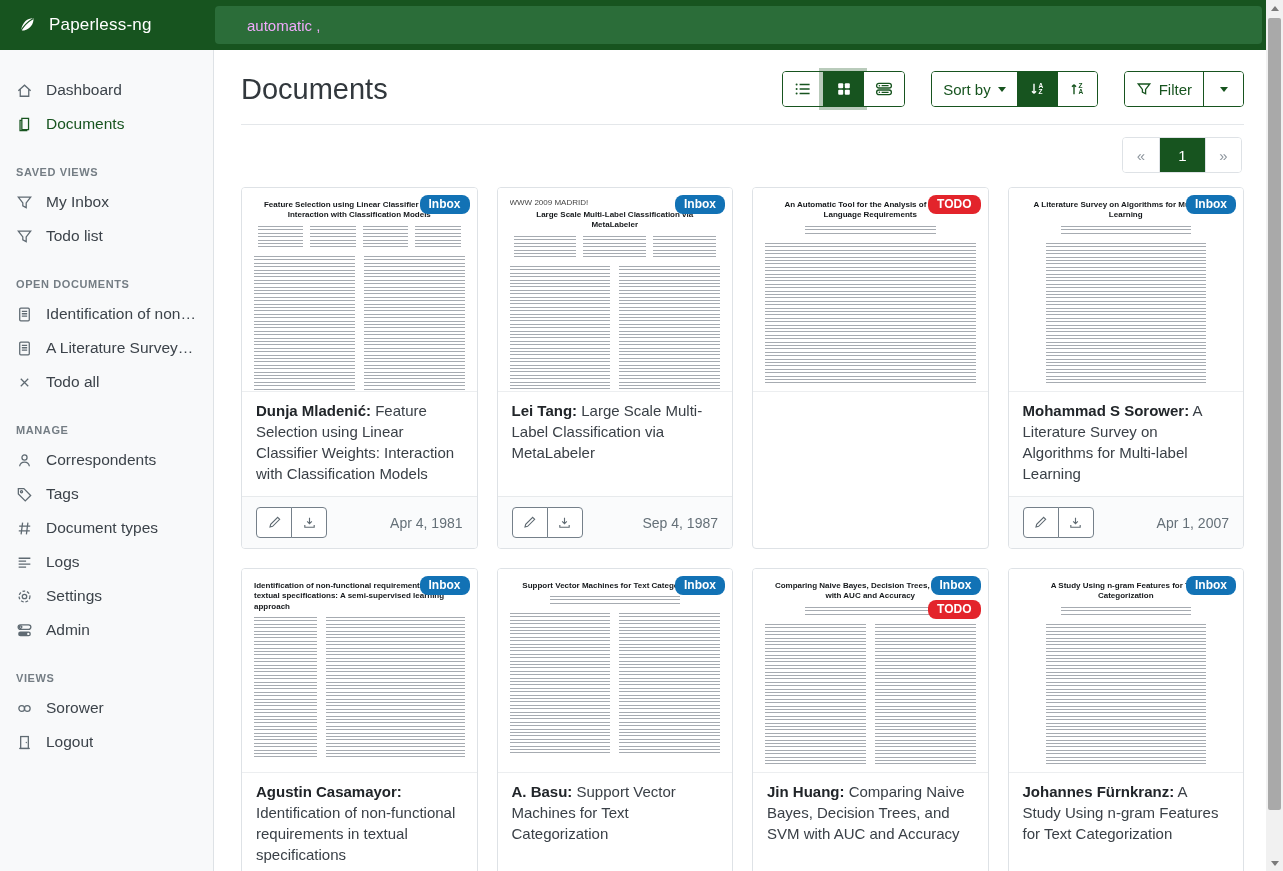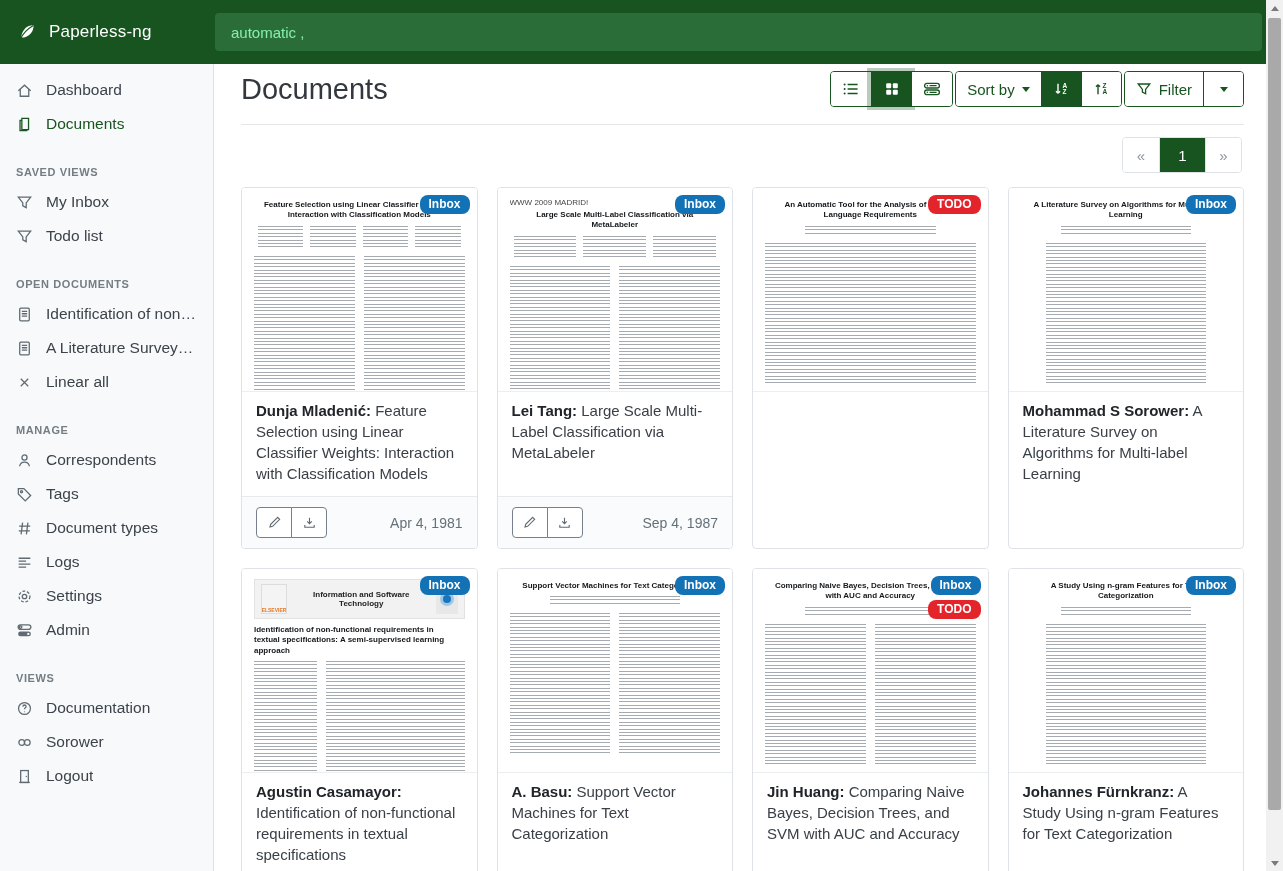--- a/index.html
+++ b/index.html
@@ -1,23 +1,23 @@
 <!DOCTYPE html>
 <html style="--brand-green: #17541f; --search-field-green: #2b6d39; --accent-green: #17541f; --inbox-badge-blue: #1272b5; --todo-badge-red: #e3242b; --sidebar-bg: #f8f9fa; --border-gray: #dee2e6;"><head>
 <meta charset="utf-8">
 <style>
   * { margin:0; padding:0; box-sizing:border-box; }
   html,body { width:1283px; height:871px; overflow:hidden; font-family:"Liberation Sans",sans-serif; background:#fff; }
 
   
-  .topbar { position:absolute; left:0; top:0; width:1266px; height:64px; background:var(--brand-green); display:flex; align-items:stretch; z-index:30; }
+  .topbar { position:absolute; left:0; top:0; width:1266px; height:50px; background:var(--brand-green); display:flex; align-items:stretch; z-index:30; }
   .brand { width:213px; display:flex; align-items:center; gap:12px; padding-left:17px; color:#fff; }
   .brand-title { font-size:17px; letter-spacing:.2px; }
   .searchwrap { flex:1; display:flex; align-items:center; padding:6px 4px 6px 2px; }
-  .search-input { width:100%; height:38px; background:var(--search-field-green); border:none; border-radius:4px; color:#86efac; font-size:15px; padding:0 16px; font-family:"Liberation Sans",sans-serif; outline:none; }
+  .search-input { width:100%; height:38px; background:var(--search-field-green); border:none; border-radius:4px; color:#f0abfc; font-size:15px; padding:0 32px; font-family:"Liberation Sans",sans-serif; outline:none; }
 
   
   .scrollbar { position:absolute; right:0; top:0; width:17px; height:871px; background:#f1f1f1; z-index:40; }
   .sb-arrow { position:absolute; left:0; width:17px; height:16px; display:flex; align-items:center; justify-content:center; }
   .sb-arrow.up { top:0; } .sb-arrow.down { bottom:0; }
   .tri-up { width:0; height:0; border-left:4px solid transparent; border-right:4px solid transparent; border-bottom:5px solid #7a7a7a; }
   .tri-down { width:0; height:0; border-left:4px solid transparent; border-right:4px solid transparent; border-top:5px solid #7a7a7a; }
   .sb-thumb { position:absolute; left:2px; top:18px; width:13px; height:792px; background:#a9a9a9; border-radius:2px; }
 
   
@@ -26,21 +26,21 @@
   .nav-item svg { flex:0 0 auto; stroke:#5f6a72; }
   .nav-item.active { color:var(--brand-green); }
   .nav-item.active svg { stroke:var(--brand-green); }
   .nav-section { margin:26px 16px 8px; font-size:11px; letter-spacing:.6px; color:#747d84; font-weight:700; }
   .nav-label { white-space:nowrap; overflow:hidden; text-overflow:ellipsis; }
 
   
   .main { position:absolute; left:215px; top:50px; right:17px; bottom:0; background:#fff; overflow:hidden; padding:18px 22px 0 26px; }
   .page-header { display:flex; justify-content:space-between; align-items:center; height:42px; }
   .page-title { font-size:29px; font-weight:500; color:#32383d; }
-  .toolbar { display:flex; gap:2px; }
+  .toolbar { display:flex; gap:26px; }
   .btn-group { display:flex; border:1px solid var(--accent-green); border-radius:4px; background:#fff; }
   .tb-btn { display:flex; align-items:center; justify-content:center; gap:7px; min-width:40px; height:34px; padding:0 11px; background:#fff; color:var(--accent-green); font-size:15px; border:none; border-left:1px solid var(--accent-green); cursor:pointer; font-family:"Liberation Sans",sans-serif; }
   .tb-btn:first-child { border-left:none; border-radius:3px 0 0 3px; }
   .tb-btn:last-child { border-radius:0 3px 3px 0; }
   .tb-btn.active { background:var(--accent-green); color:#fff; }
   .tb-btn.focus-ring { box-shadow:0 0 0 4px rgba(23,84,31,.30); }
   .caret { width:0; height:0; border-left:4.5px solid transparent; border-right:4.5px solid transparent; border-top:5px solid currentColor; display:inline-block; }
   .divider { height:1px; border:none; border-top:1px solid #e4e7ea; margin:14px 0 0 0; }
 
   
@@ -160,21 +160,21 @@
         </svg>
       </span>
     <span class="nav-label">A Literature Survey on ...</span>
   </div>
   <div class="nav-item">
     <span>
         <svg width="17" height="17" viewBox="0 0 16 16" fill="none" stroke-width="1.2">
           <path d="M4.5 4.5l7 7M11.5 4.5l-7 7"></path>
         </svg>
       </span>
-    <span class="nav-label">Linear all</span>
+    <span class="nav-label">Todo all</span>
   </div>
 
   <div class="nav-section">MANAGE</div>
   <div class="nav-item">
     <span>
         <svg width="17" height="17" viewBox="0 0 16 16" fill="none" stroke-width="1.2">
           <circle cx="8" cy="5.2" r="2.4"></circle>
           <path d="M3.4 13.4c.4-2.6 2.2-3.9 4.6-3.9s4.2 1.3 4.6 3.9"></path>
         </svg>
       </span>
@@ -220,30 +220,20 @@
           <rect x="2" y="2.6" width="12" height="4.4" rx="2.2"></rect>
           <circle cx="4.4" cy="4.8" r="1.1"></circle>
           <rect x="2" y="9" width="12" height="4.4" rx="2.2" fill="#5f6a72" stroke="none"></rect>
           <circle cx="11.6" cy="11.2" r="1.1" fill="#f8f9fa" stroke="none"></circle>
         </svg>
       </span>
     <span class="nav-label">Admin</span>
   </div>
 
   <div class="nav-section">VIEWS</div>
-  <div class="nav-item">
-    <span>
-        <svg width="17" height="17" viewBox="0 0 16 16" fill="none" stroke-width="1.2">
-          <circle cx="8" cy="8" r="5.6"></circle>
-          <path d="M6.5 6.3c0-1 .7-1.6 1.5-1.6s1.5.6 1.5 1.4c0 1.2-1.5 1.3-1.5 2.5"></path>
-          <circle cx="8" cy="11" r=".5" fill="#5f6a72" stroke="none"></circle>
-        </svg>
-      </span>
-    <span class="nav-label">Documentation</span>
-  </div>
   <div class="nav-item">
     <span>
         <svg width="17" height="17" viewBox="0 0 16 16" fill="none" stroke-width="1.2">
           <circle cx="5.4" cy="8" r="2.7"></circle>
           <circle cx="10.6" cy="8" r="2.7"></circle>
         </svg>
       </span>
     <span class="nav-label">Sorower</span>
   </div>
   <div class="nav-item">
@@ -451,31 +441,39 @@
             <div class="tl"></div>
           </div>
         <div class="badge-stack">
           <span class="badge inbox">Inbox</span>
         </div>
       </div>
       <div class="card-body">
         <span class="c-author">Mohammad S Sorower:</span>
         <span>A Literature Survey on Algorithms for Multi-label Learning</span>
       </div>
+      <div class="card-footer">
+        <div class="fbtn-group">
+          <button class="fbtn">
+              <svg width="15" height="15" viewBox="0 0 16 16" fill="none" stroke-width="1.2">
+                <path d="m11.4 2.5 2.1 2.1L6 12.1l-2.8.7.7-2.8z"></path>
+              </svg>
+            </button>
+          <button class="fbtn">
+              <svg width="15" height="15" viewBox="0 0 16 16" fill="none" stroke-width="1.2">
+                <path d="M8 2.8v6.4M5.5 6.8 8 9.2l2.5-2.4M3 10.6v2.4h10v-2.4"></path>
+              </svg>
+            </button>
+        </div>
+        <span class="c-date">Apr 1, 2007</span>
+      </div>
     </div>
 
     <div class="card">
       <div class="thumb">
-        <div class="t-journal">
-          <div class="t-elsevier">ELSEVIER</div>
-          <div class="t-journal-name">Information and Software Technology</div>
-          <div class="t-journal-mark">
-              <div class="dot"></div>
-            </div>
-        </div>
         <div class="t-title" style="text-align:left;margin-left:0;">Identification of non-functional requirements in textual specifications: A semi-supervised learning approach</div>
         <div class="t-cols">
             <div class="tl" style="flex:0 0 30%;"></div>
             <div class="tl"></div>
           </div>
         <div class="badge-stack">
           <span class="badge inbox">Inbox</span>
         </div>
       </div>
       <div class="card-body">

